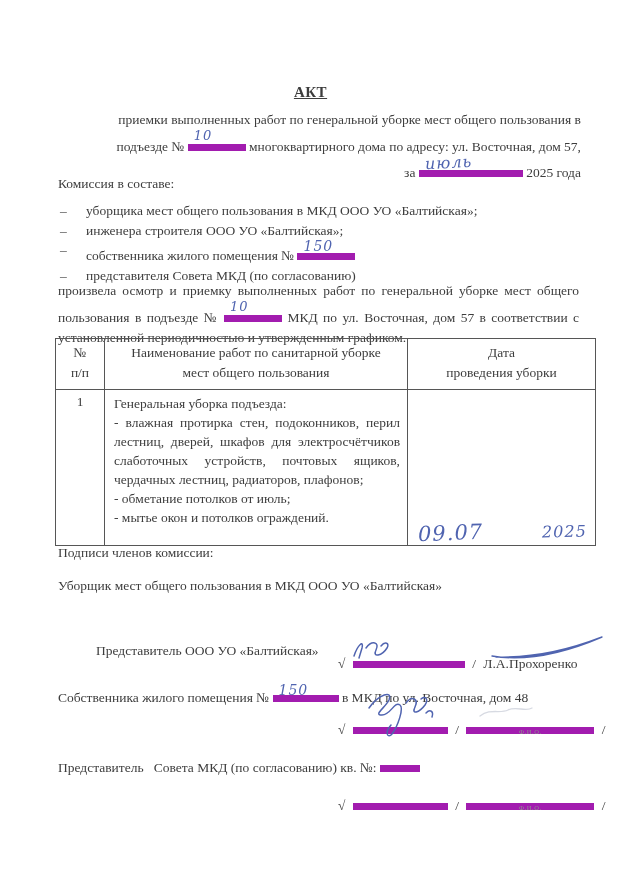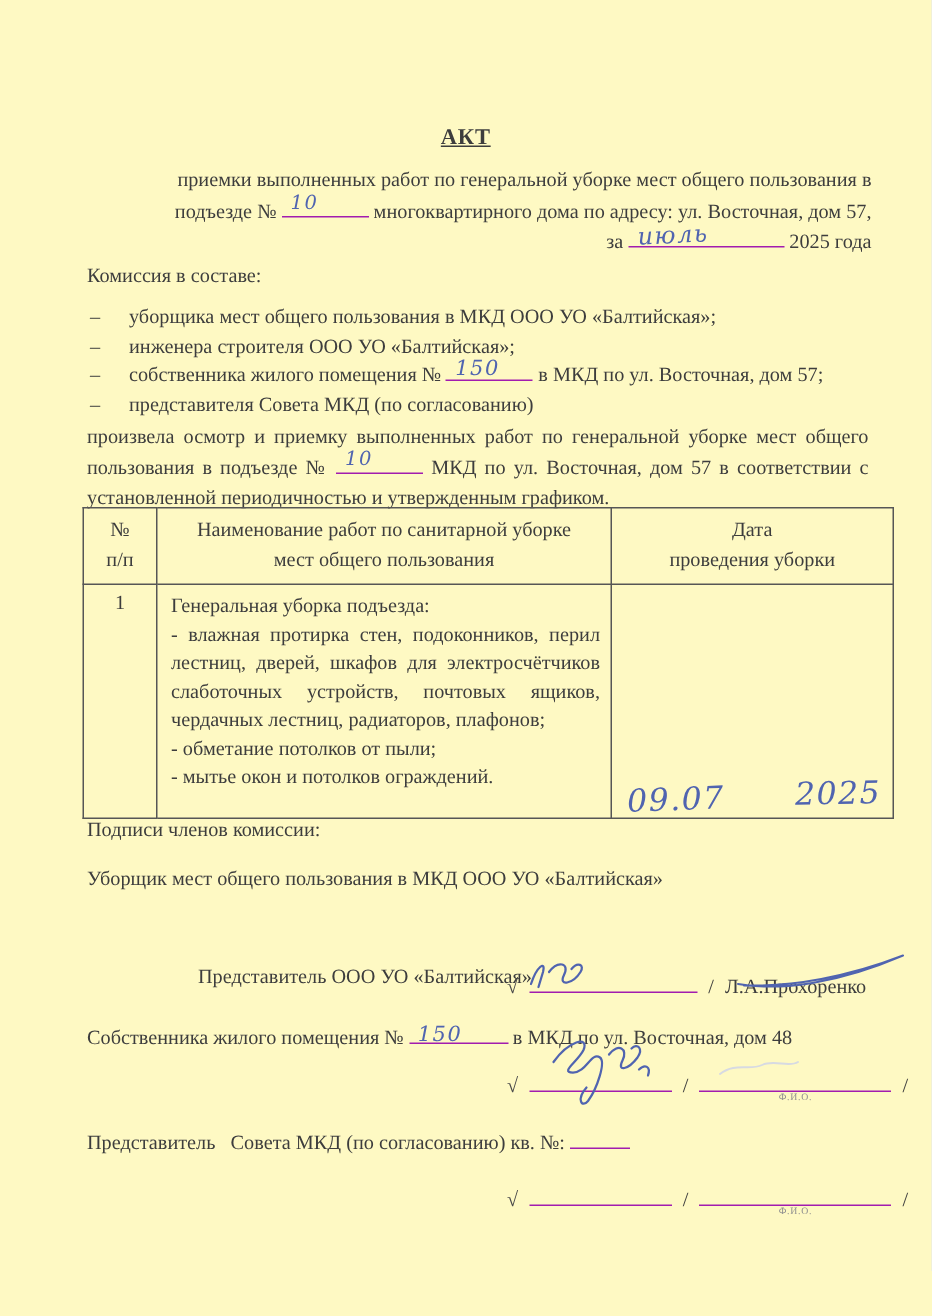--- a/index.html
+++ b/index.html
@@ -1,30 +1,30 @@
 <!DOCTYPE html>
 <html><head>
 <meta charset="utf-8">
 <style>
   html,body{margin:0;padding:0;background:#e8e8e8;}
   .page{
-    position:relative;width:621px;height:877px;background:#fef9c3;
+    position:relative;width:621px;height:877px;background:#ffffff;
     font-family:"Liberation Serif","DejaVu Serif",serif;
     color:#3d3d3d;font-size:13.5px;overflow:hidden;margin:0 auto;
   }
   .abs{position:absolute;}
   .center{text-align:right;}
   .title{
     top:84px;left:0;width:100%;text-align:center;font-weight:bold;
     font-size:15px;letter-spacing:0.5px;
   }
   .title span{text-decoration:underline;}
   .intro{top:110px;left:58px;right:40px;line-height:20.5px;}
   .blank{
-    display:inline-block;border-bottom:1px solid #a21caf;height:13px;
+    display:inline-block;border-bottom:7px solid #a21caf;height:13px;
     vertical-align:baseline;position:relative;
   }
   .hw{
     font-family:"DejaVu Serif",serif;font-style:italic;color:#5064b0;
     letter-spacing:1px;
   }
   .hw-over{position:absolute;left:6px;bottom:-3px;white-space:nowrap;}
   .heading{top:176px;left:58px;}
   .memberlist{top:201px;left:58px;right:40px;line-height:19.5px;}
   .member{display:flex;}
@@ -41,21 +41,21 @@
     padding:4px 4px 6px 4px;vertical-align:middle;
   }
   .c1{width:40px;}
   .c2{width:294px;margin-top:12px;}
   .c3{width:179px;}
   .numcell{text-align:center;padding-top:4px;}
   .workcell{padding:4px 7px 18px 9px;line-height:19px;}
   .workcell .jline{text-align:justify;}
   .datecell{position:relative;}
   .date-day{position:absolute;left:10px;bottom:0px;font-size:21px;transform:rotate(-2deg);}
-  .date-year{position:absolute;right:8px;bottom:4px;font-size:21px;transform:rotate(-1deg);}
+  .date-year{position:absolute;right:8px;bottom:4px;font-size:16px;transform:rotate(-1deg);}
   .sig-heading{top:545px;left:58px;}
   .cleaner{top:578px;left:58px;}
   .sigrow{white-space:nowrap;}
   .check{color:#4a4a4a;margin-right:4px;}
   .w95{width:95px;}
   .w112{width:112px;}
   .w128{width:128px;}
   .w40{width:40px;}
   .w58{width:58px;}
   .sep{margin:0 4px;}
@@ -99,21 +99,20 @@
     </div>
     <div class="member">
       <span class="dash">–</span>
       <span class="mtext">инженера строителя ООО УО «Балтийская»;</span>
     </div>
     <div class="member">
       <span class="dash">–</span>
       <span class="mtext">
         <span>собственника жилого помещения №</span>
         <span class="blank w58"><span class="hw hw-apt hw-over">150</span></span>
-        <span>в МКД по ул. Восточная, дом 57;</span>
       </span>
     </div>
     <div class="member">
       <span class="dash">–</span>
       <span class="mtext">представителя Совета МКД (по согласованию)</span>
     </div>
   </div>
 
   <div class="abs bodypara">
     <span>произвела осмотр и приемку выполненных работ по генеральной уборке мест общего пользования в подъезде №</span>
@@ -129,37 +128,37 @@
       <td class="hdr c2">Наименование работ по санитарной уборке
 мест общего пользования</td>
       <td class="hdr c3">Дата
 проведения уборки</td>
     </tr>
     <tr style="height:141px;">
       <td class="numcell">1</td>
       <td class="workcell">
         <div>Генеральная уборка подъезда:</div>
         <div class="jline">- влажная протирка стен, подоконников, перил лестниц, дверей, шкафов для электросчётчиков слаботочных устройств, почтовых ящиков, чердачных лестниц, радиаторов, плафонов;</div>
-        <div>- обметание потолков от пыли;</div>
+        <div>- обметание потолков от июль;</div>
         <div>- мытье окон и потолков ограждений.</div>
       </td>
       <td class="datecell">
         <span class="hw date-day">09.07</span>
         <span class="hw date-year">2025</span>
       </td>
     </tr>
   </tbody>
     </table>
 
   <div class="abs sig-heading">Подписи членов комиссии:</div>
 
   <div class="abs cleaner">Уборщик мест общего пользования в МКД ООО УО «Балтийская»</div>
 
 
-  <div class="abs" style="top:643px;left:96px;margin-left:36px;">Представитель ООО УО «Балтийская»</div>
+  <div class="abs" style="top:643px;left:96px;">Представитель ООО УО «Балтийская»</div>
   <div class="abs sigrow" style="top:648px;left:338px;">
     <span class="check">√</span>
     <span class="blank w112">
       <svg class="sigsvg" style="left:-4px;top:-14px;" width="52" height="28" viewBox="0 0 52 28">
         <path d="M5 22 C9 10 15 6 13 14 L10 24 M17 14 C23 6 31 8 27 16 C23 24 33 22 38 14 C41 9 36 7 32 12" fill="none" stroke="#5064b0" stroke-width="1.5" stroke-linecap="round"></path>
       </svg>
     </span>
     <span class="sep">/</span>
     <span>Л.А.Прохоренко</span>
     <svg class="sigsvg" style="left:150px;top:-16px;" width="120" height="30" viewBox="0 0 120 30">

